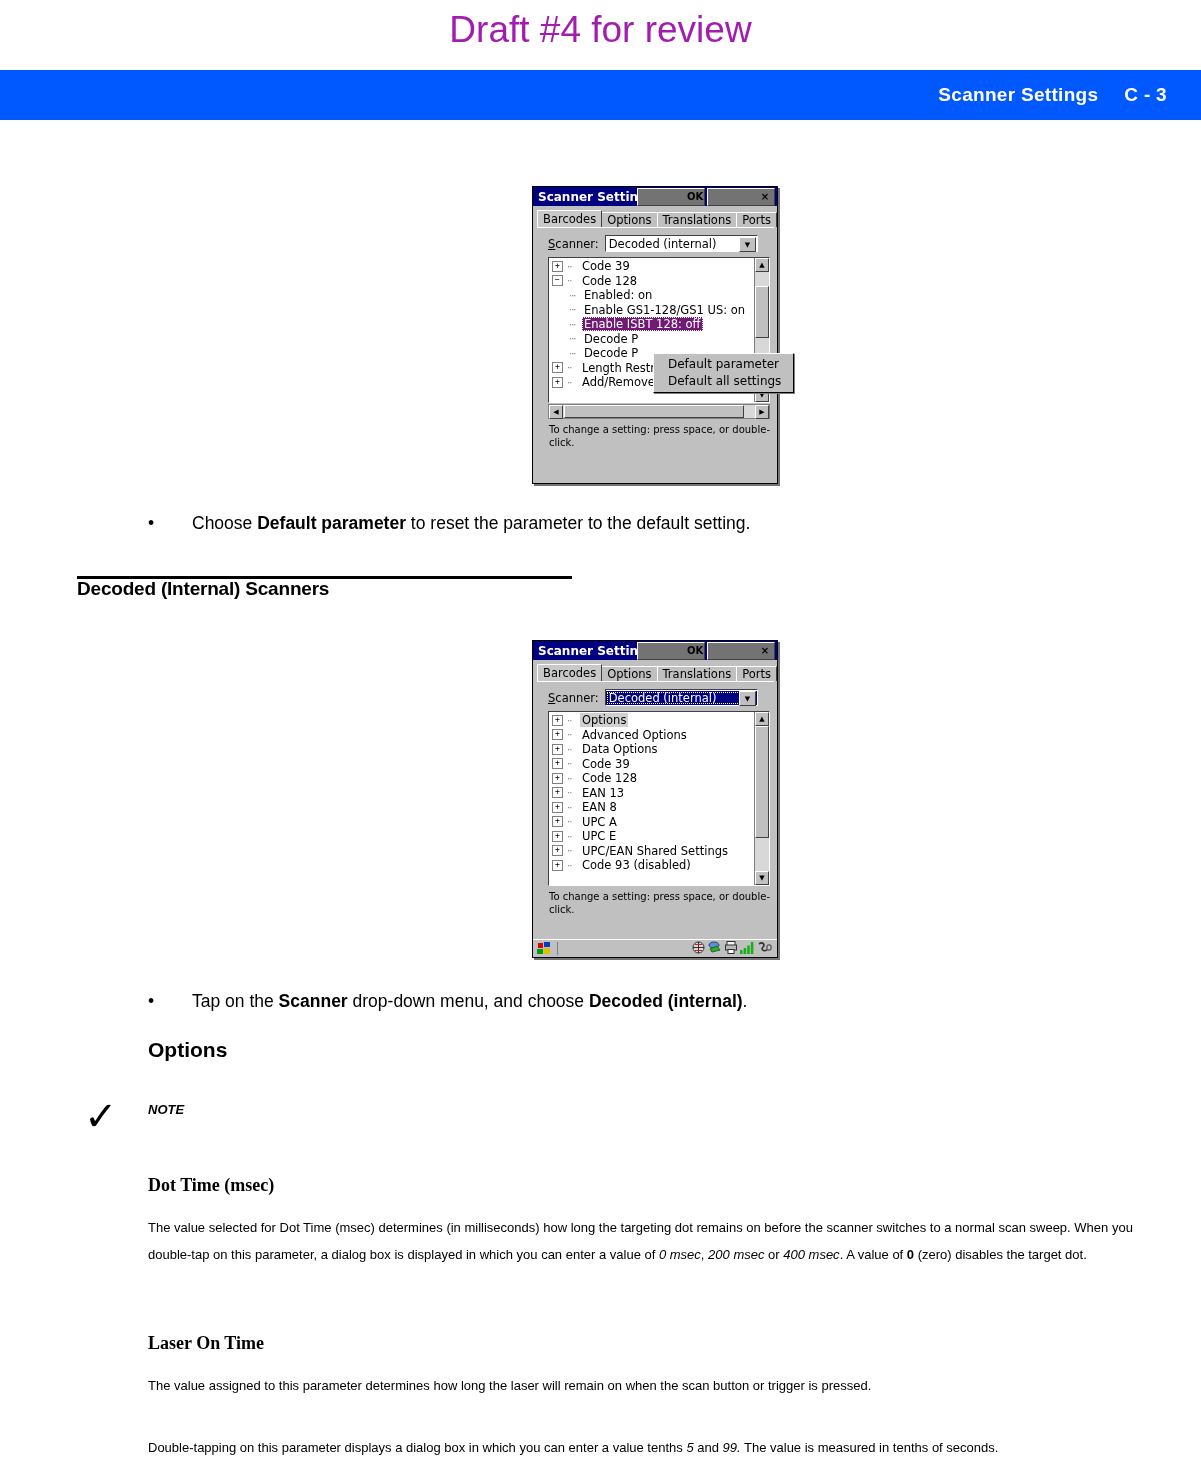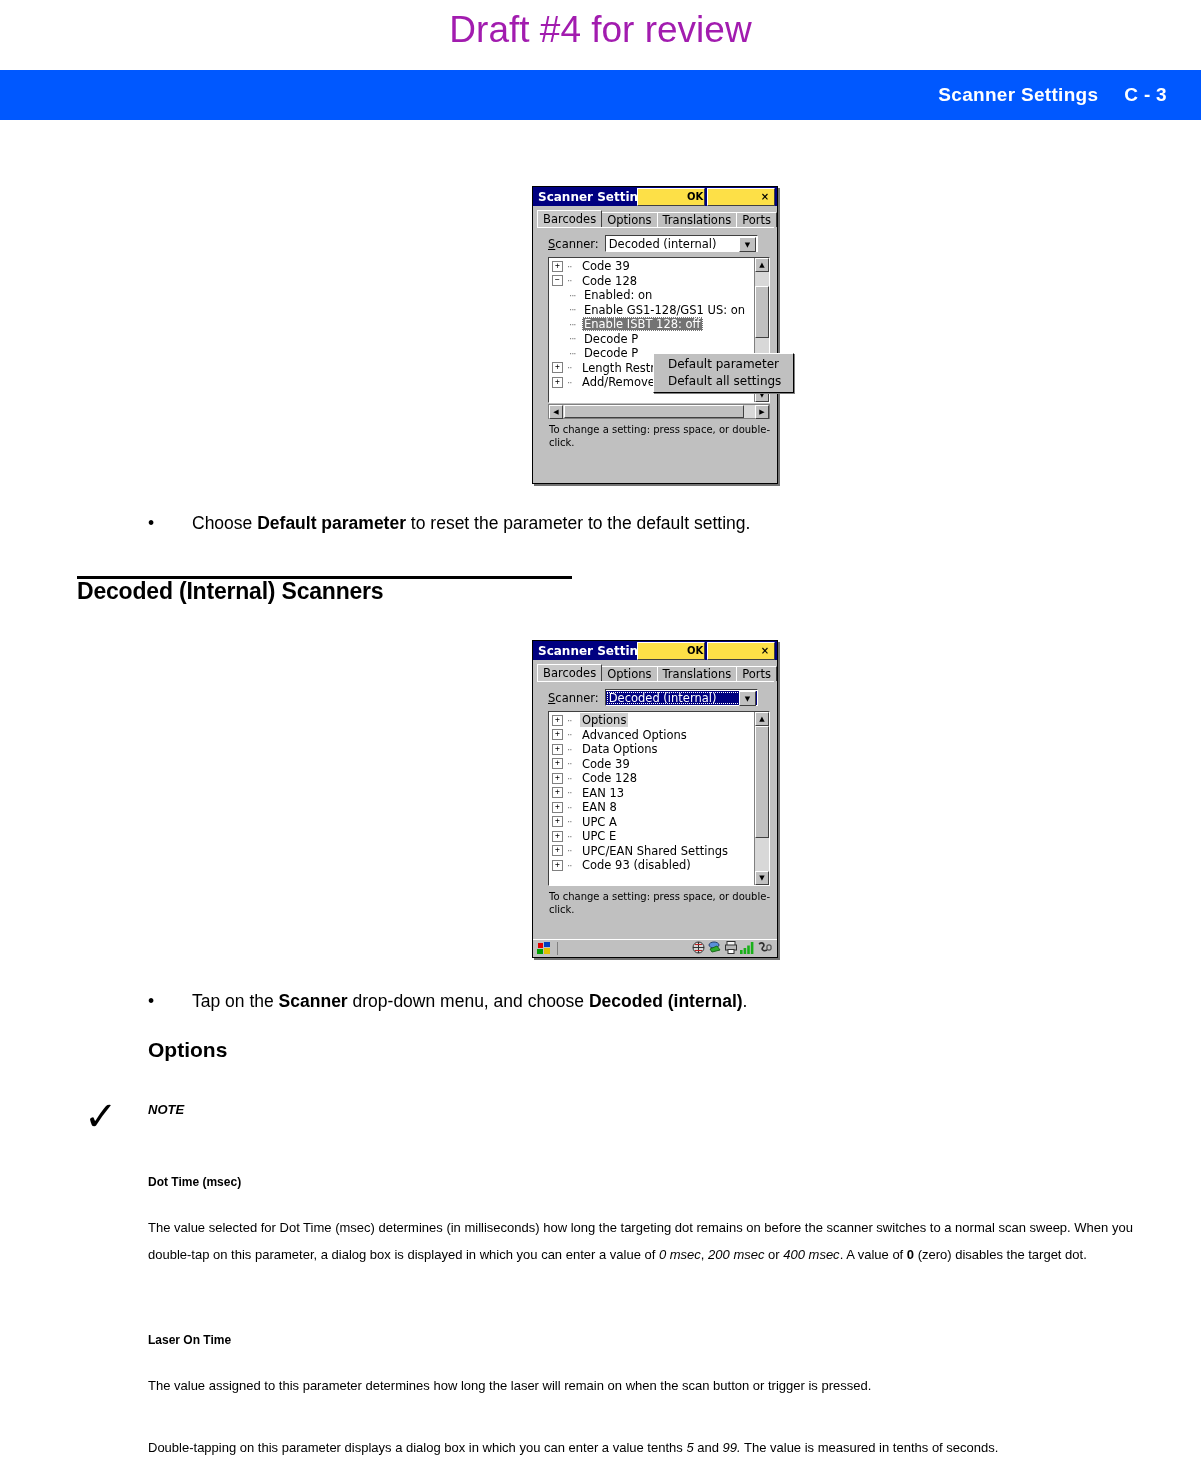--- a/index.html
+++ b/index.html
@@ -39,36 +39,37 @@
     display:flex;
     margin:0 0 0 148px;
     font-size:17.5px;
     line-height:26px;
   }
   .bullet-row .bul{width:44px;flex:0 0 44px;}
   .rule{
     height:3px;background:#000;margin:24px 0 0 77px;width:495px;
   }
   h2.sect{
-    font-size:23px;
+    font-size:19px;
     font-weight:bold;
     margin:12px 0 0 77px;
     font-family:"Liberation Sans", sans-serif;
     letter-spacing:-0.2px;
   }
   h3.sub{
     font-size:21px;
     font-weight:bold;
     margin:0 0 0 148px;
     font-family:"Liberation Sans", sans-serif;
   }
   h4.minor{
-    font-size:12px;
+    font-size:18px;
     font-weight:bold;
     margin:0 0 0 148px;
+    font-family:Liberation Serif, serif;
   }
   p.para{
     font-size:13px;
     line-height:26.5px;
     margin:0 0 0 148px;
     width:1000px;
   }
   .note-block{
     position:relative;
     margin-left:148px;
@@ -111,21 +112,21 @@
     padding-left:5px;
     font-weight:bold;
     font-size:12px;
     position:relative;
   }
   .ce-title .ttl-btns{
     position:absolute;right:2px;top:1px;display:flex;gap:2px;
   }
   .ce-btn{
     width:18px;height:16px;
-    background:#fde047;
+    background:#737373;
     border:1px solid #fff;
     border-right-color:#404040;border-bottom-color:#404040;
     color:#000;
     font-size:10px;font-weight:bold;
     display:flex;align-items:center;justify-content:center;
     line-height:1;
     padding-left:48px;
   }
   .ce-tabs{
     display:flex;
@@ -220,21 +221,21 @@
     font-family:"DejaVu Sans Mono", monospace;
   }
   .tnode .dash{
     width:13px;flex:0 0 13px;
     color:#808080;font-size:10px;
     letter-spacing:-1px;
     overflow:hidden;
   }
   .tnode .lbl{padding:0 2px;}
   .tnode.indent{padding-left:17px;}
-  .tnode.sel .lbl{background:#737373;color:#fff;outline:1px dotted #fff;outline-offset:-1px;}
+  .tnode.sel .lbl{background:#701a75;color:#fff;outline:1px dotted #fff;outline-offset:-1px;}
   .tnode.softsel .lbl{background:#d0d0d0;}
 
   .ce-vscroll{
     position:absolute;right:0;top:0;bottom:0;width:15px;
     background:#d8d8d8;
     border-left:1px solid #808080;
     box-sizing:border-box;
   }
   .sb-btn{
     width:14px;height:14px;background:#c0c0c0;

